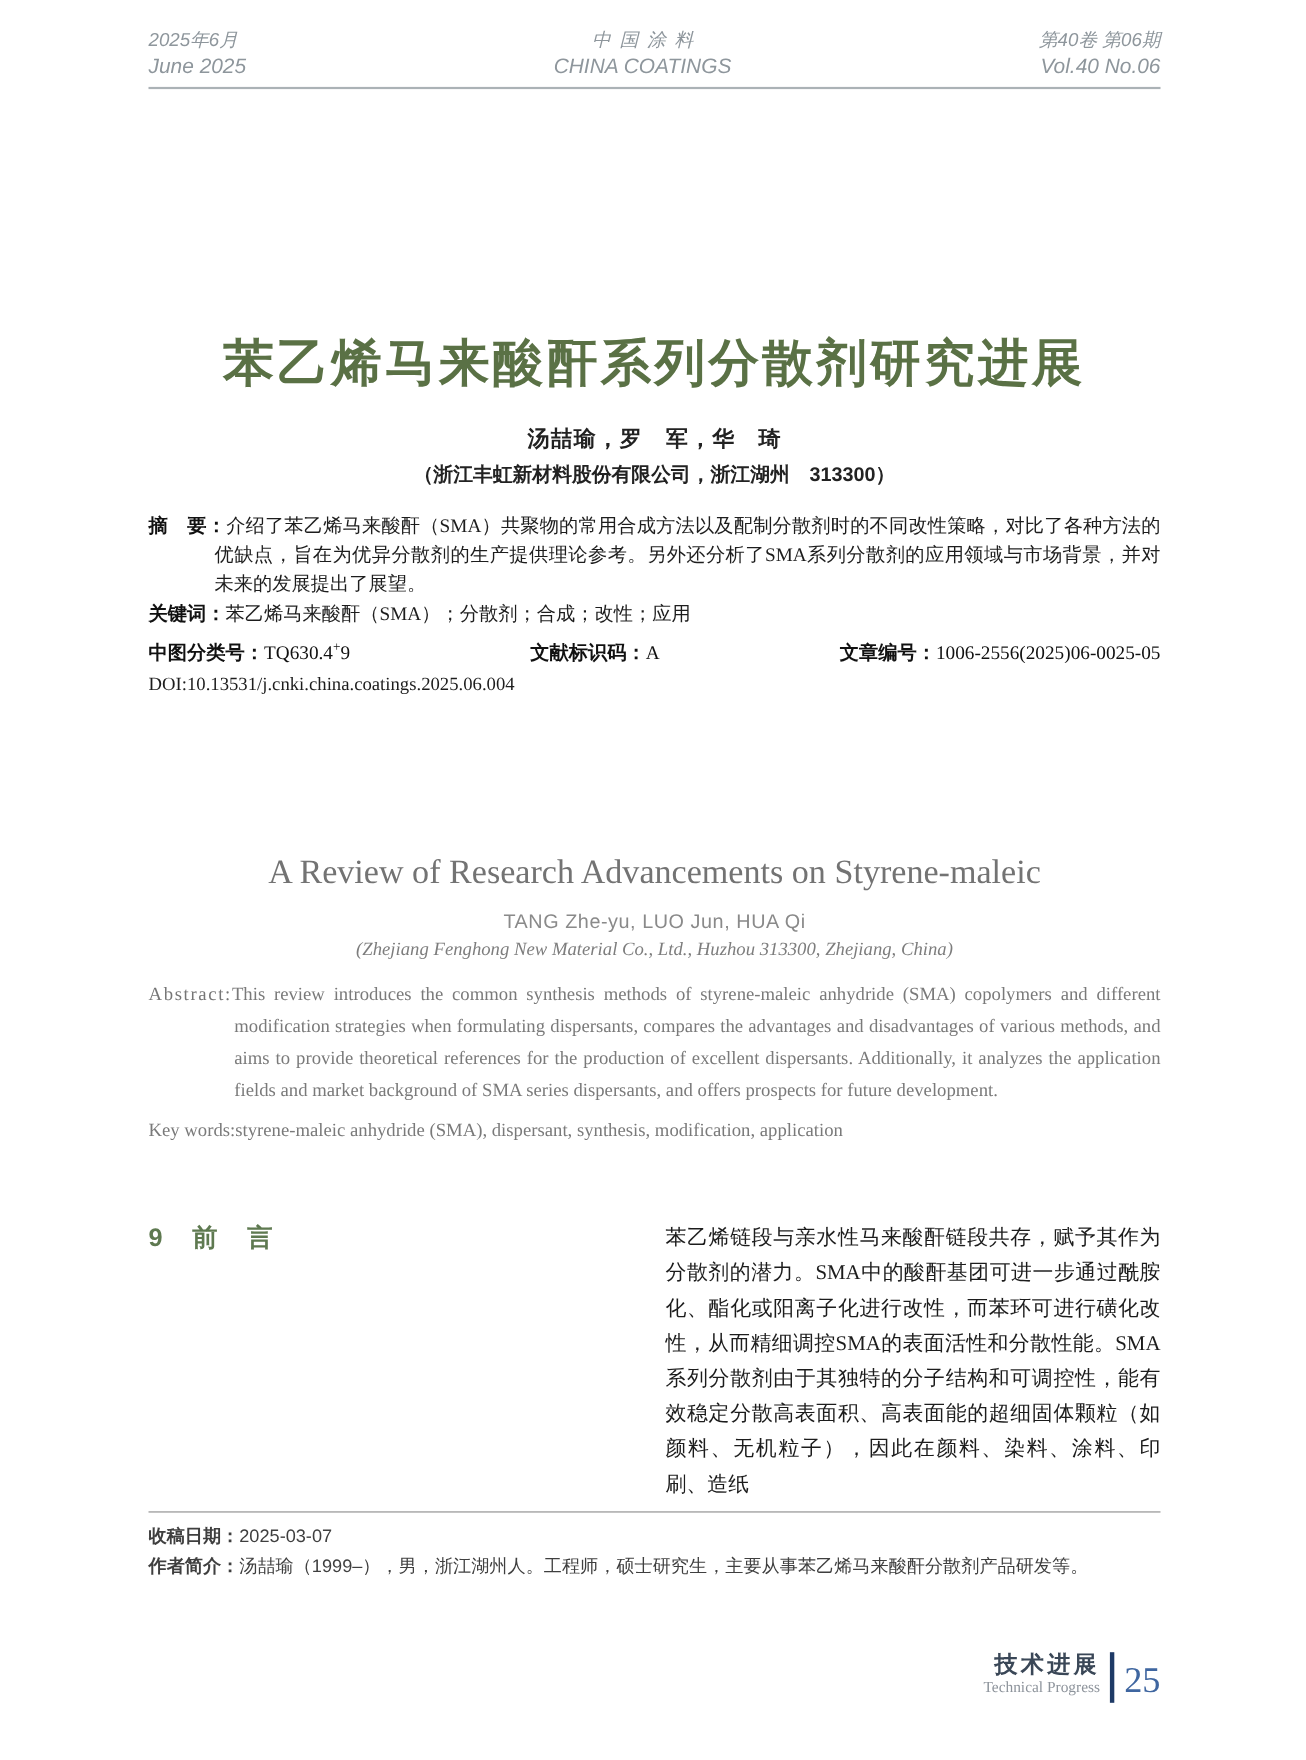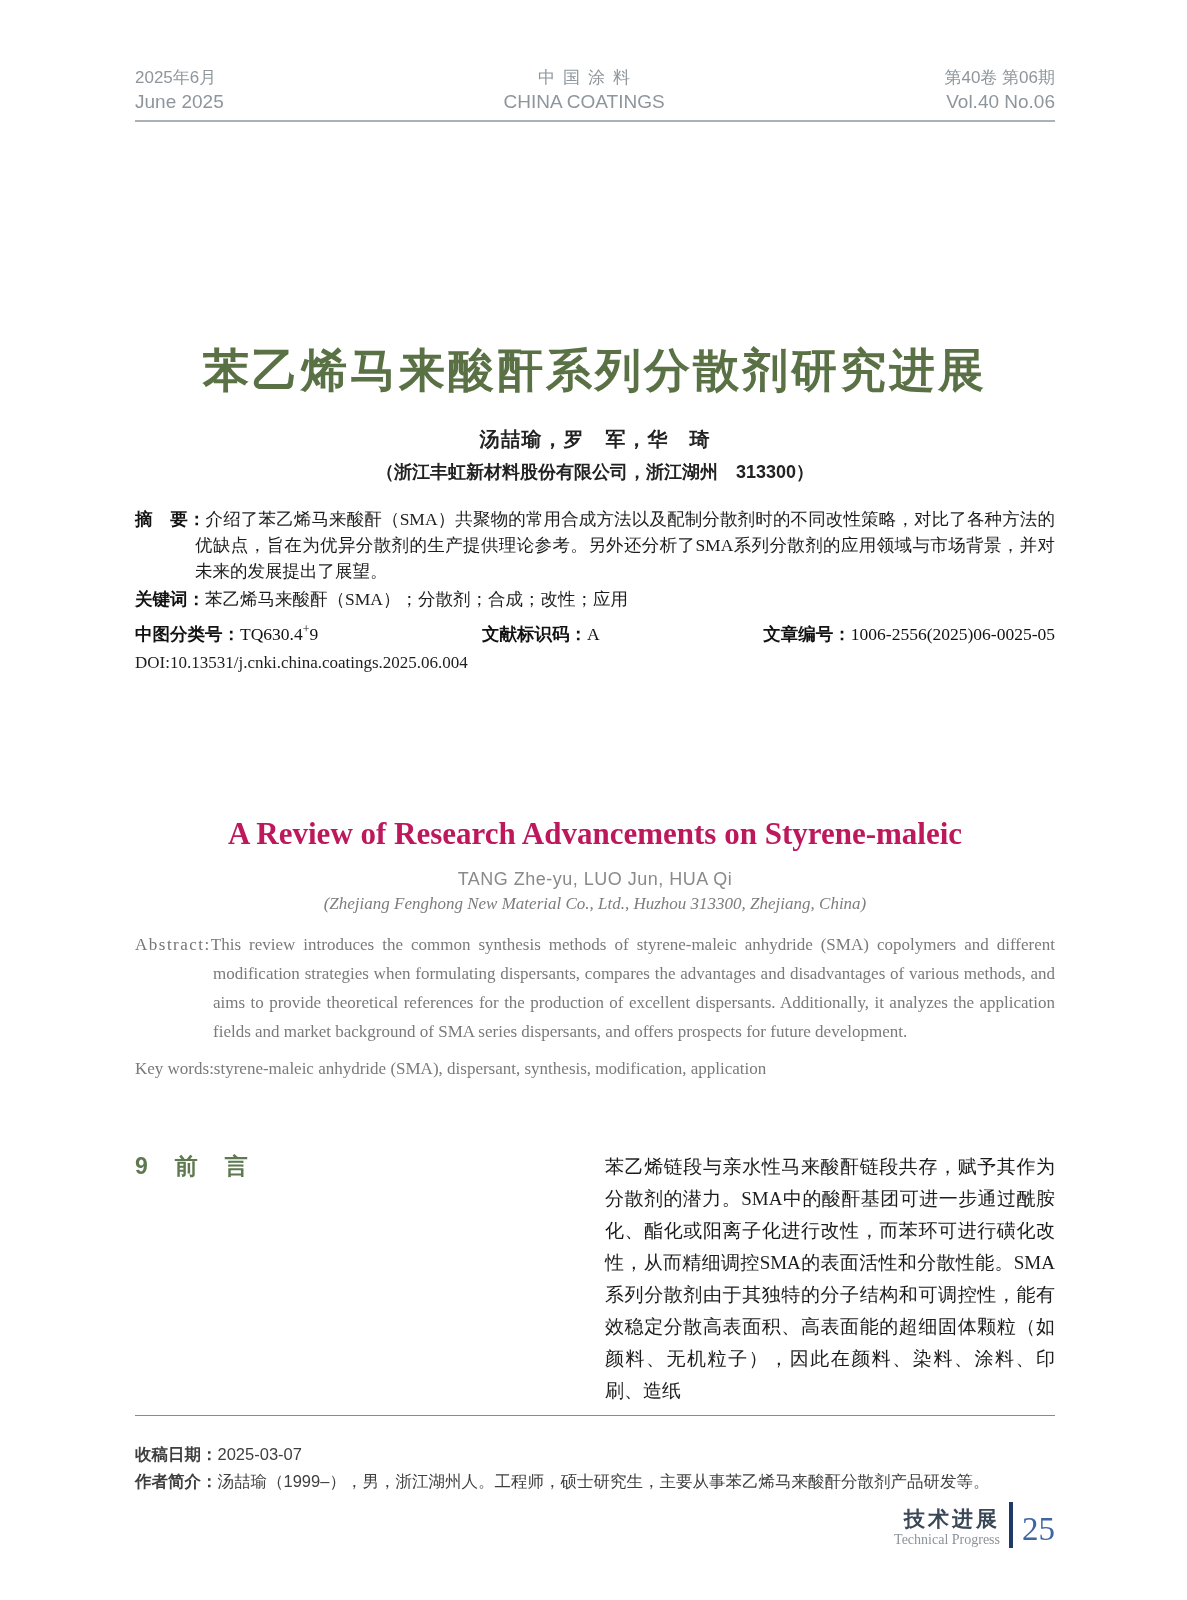--- a/index.html
+++ b/index.html
@@ -8,23 +8,24 @@
     width:1187px;height:1600px;
     box-sizing:border-box;
     padding:0 132px 0 135px;
     background:#ffffff;
     overflow:hidden;
     font-family:"Liberation Sans", sans-serif;
   }
   
   .hdr{
     display:flex;justify-content:space-between;align-items:flex-end;
-    padding-top:65px;padding-bottom:7px;
+    padding-top:24px;padding-bottom:7px;
     border-bottom:2px solid #abb2b6;
     color:#8e969c;
+    font-style:italic;
   }
   .hdr .cn{font-size:17px;line-height:25px;}
   .hdr .en{font-size:19px;line-height:23px;}
   .hdr .c{text-align:center;}
   .hdr .r{text-align:right;}
   .hdr .spread{letter-spacing:8px;margin-right:-8px;}
   
   .title-cn{
     margin:218px 0 0 0;
     text-align:center;
@@ -64,22 +65,22 @@
   .doi{
     margin-top:7px;
     font-family:"Liberation Serif", serif;
     font-size:17px;color:#1d1d1d;
   }
   
   .title-en{
     margin:138px 0 0 0;
     text-align:center;
     font-family:"Liberation Serif", serif;
-    font-size:31px;line-height:45px;font-weight:700;
-    color:#be185d;
+    font-size:31px;line-height:45px;font-weight:400;
+    color:#737373;
   }
   .authors-en{
     margin-top:13px;text-align:center;
     font-size:18px;color:#8a8a8a;letter-spacing:.5px;
   }
   .affil-en{
     margin-top:4px;text-align:center;
     font-family:"Liberation Serif", serif;font-style:italic;
     font-size:17px;color:#7d7d7d;
   }
@@ -113,28 +114,28 @@
     font-family:"Liberation Serif", serif;
     font-size:19px;line-height:32px;color:#1c1c1c;
     text-align:justify;
   }
   .indent{text-indent:2em;}
   .ref{font-size:12px;}
   
   .footnote{
     margin-top:8px;
     border-top:1px solid #8a8a8a;
-    padding-top:25px;
+    padding-top:9px;
     font-size:16.5px;line-height:27px;color:#3f3f3f;
   }
   .footnote .lbl{color:#3f3f3f;}
   
   .pfooter{
     position:absolute;right:132px;bottom:52px;
-    display:flex;align-items:flex-end;gap:9px;
+    display:flex;align-items:flex-start;gap:9px;
   }
   .pfooter .names{text-align:right;}
   .pfooter .cnname{
     font-size:21px;font-weight:700;color:#3a4757;letter-spacing:3px;line-height:24px;
   }
   .pfooter .enname{
     font-family:"Liberation Serif", serif;
     font-size:14px;color:#8d939b;line-height:17px;
   }
   .pfooter .vbar{width:4px;height:46px;background:#1e3a66;}

